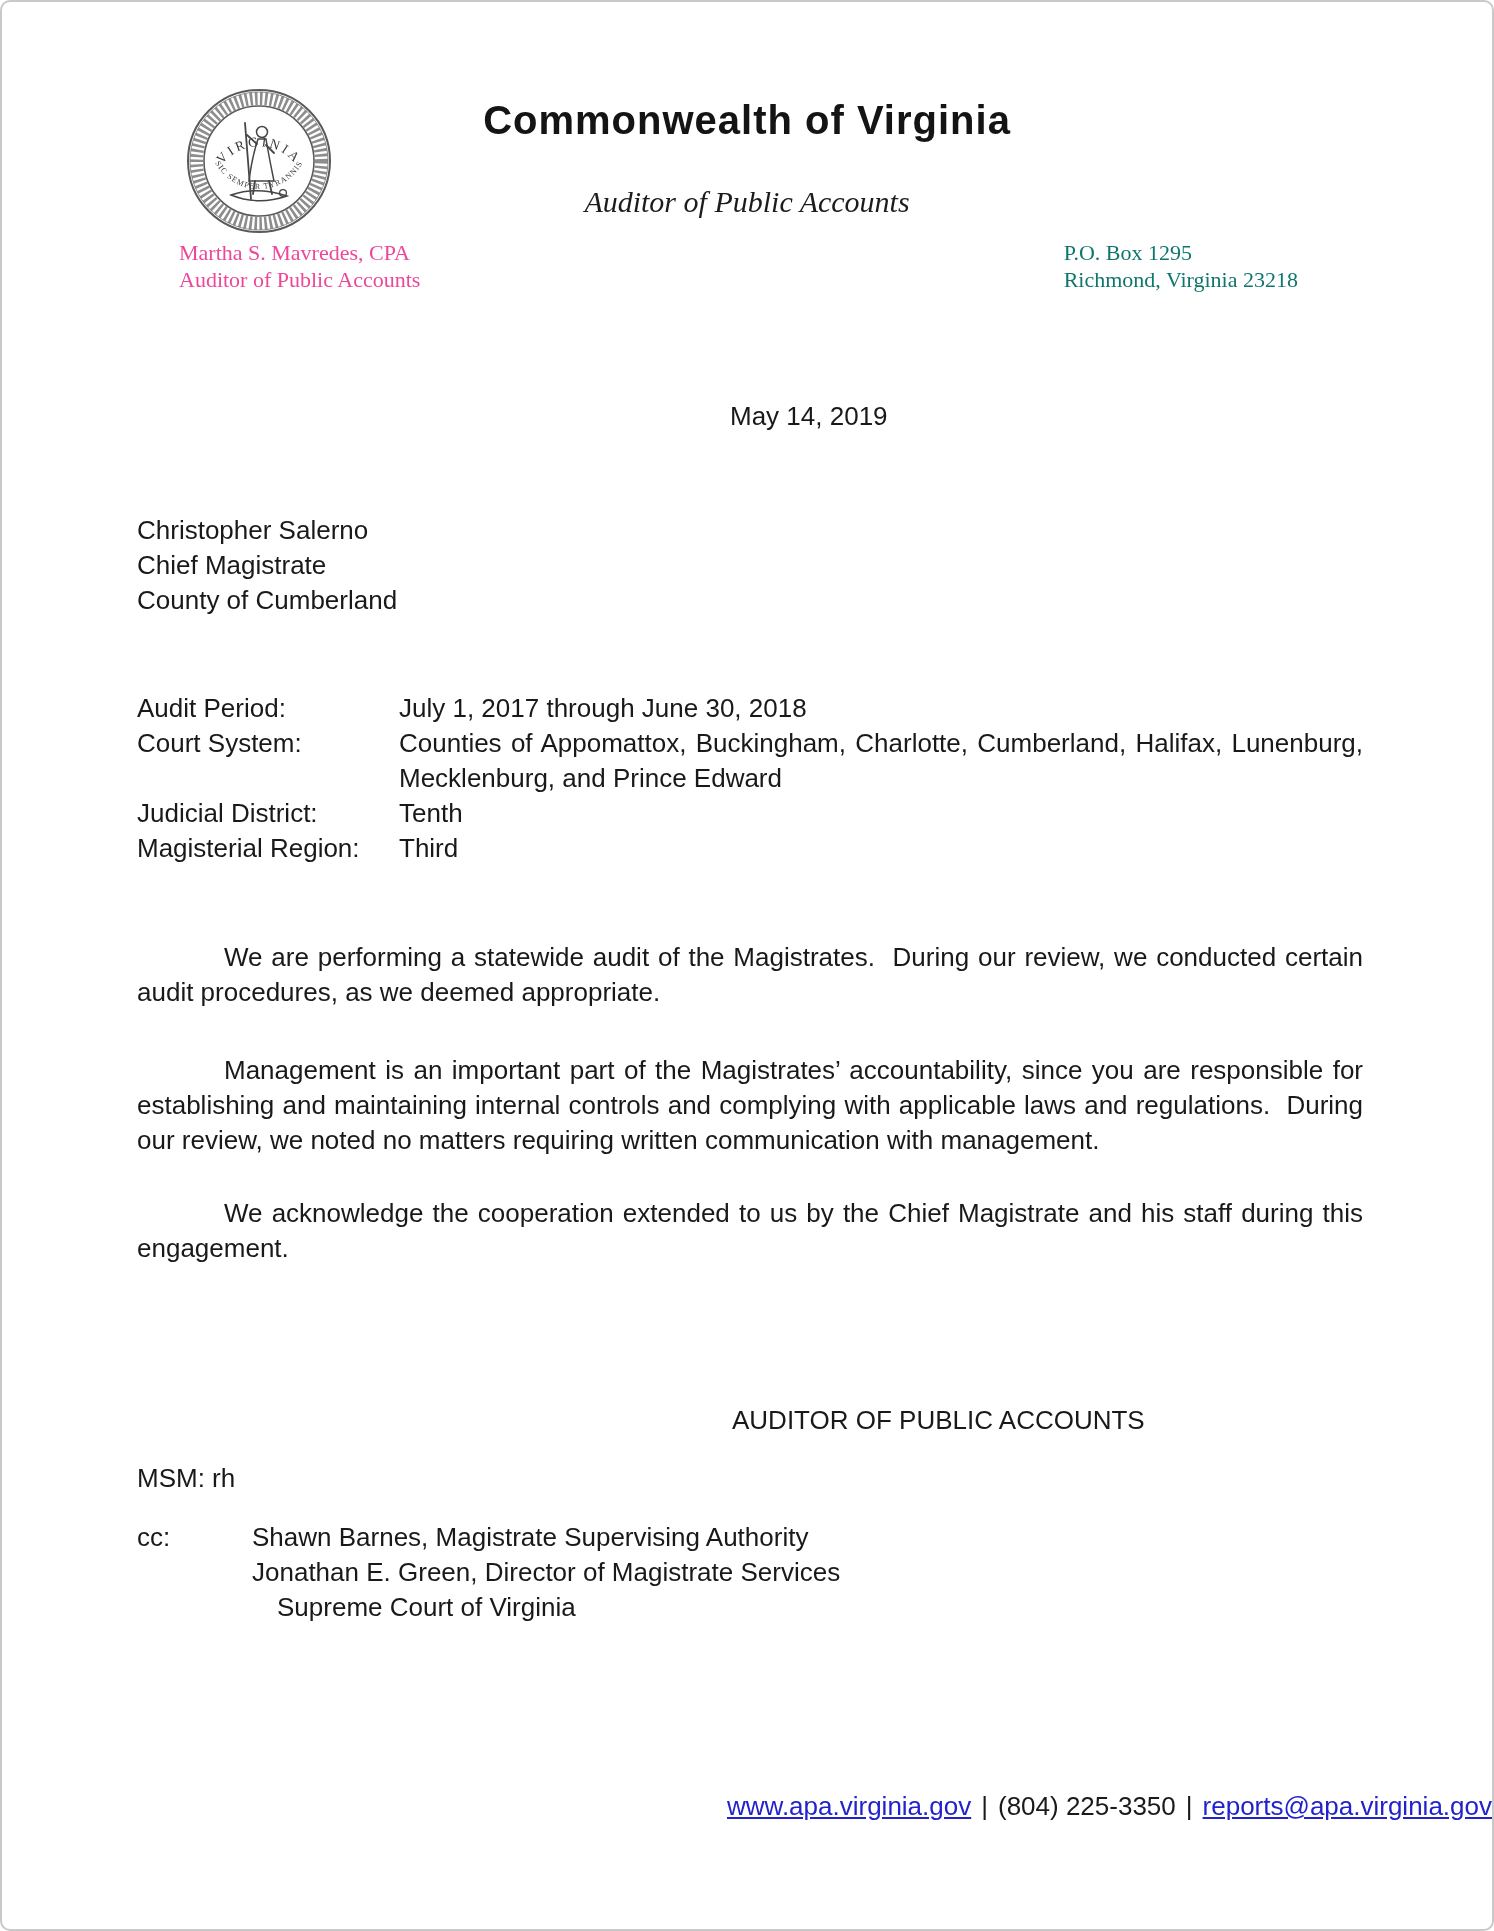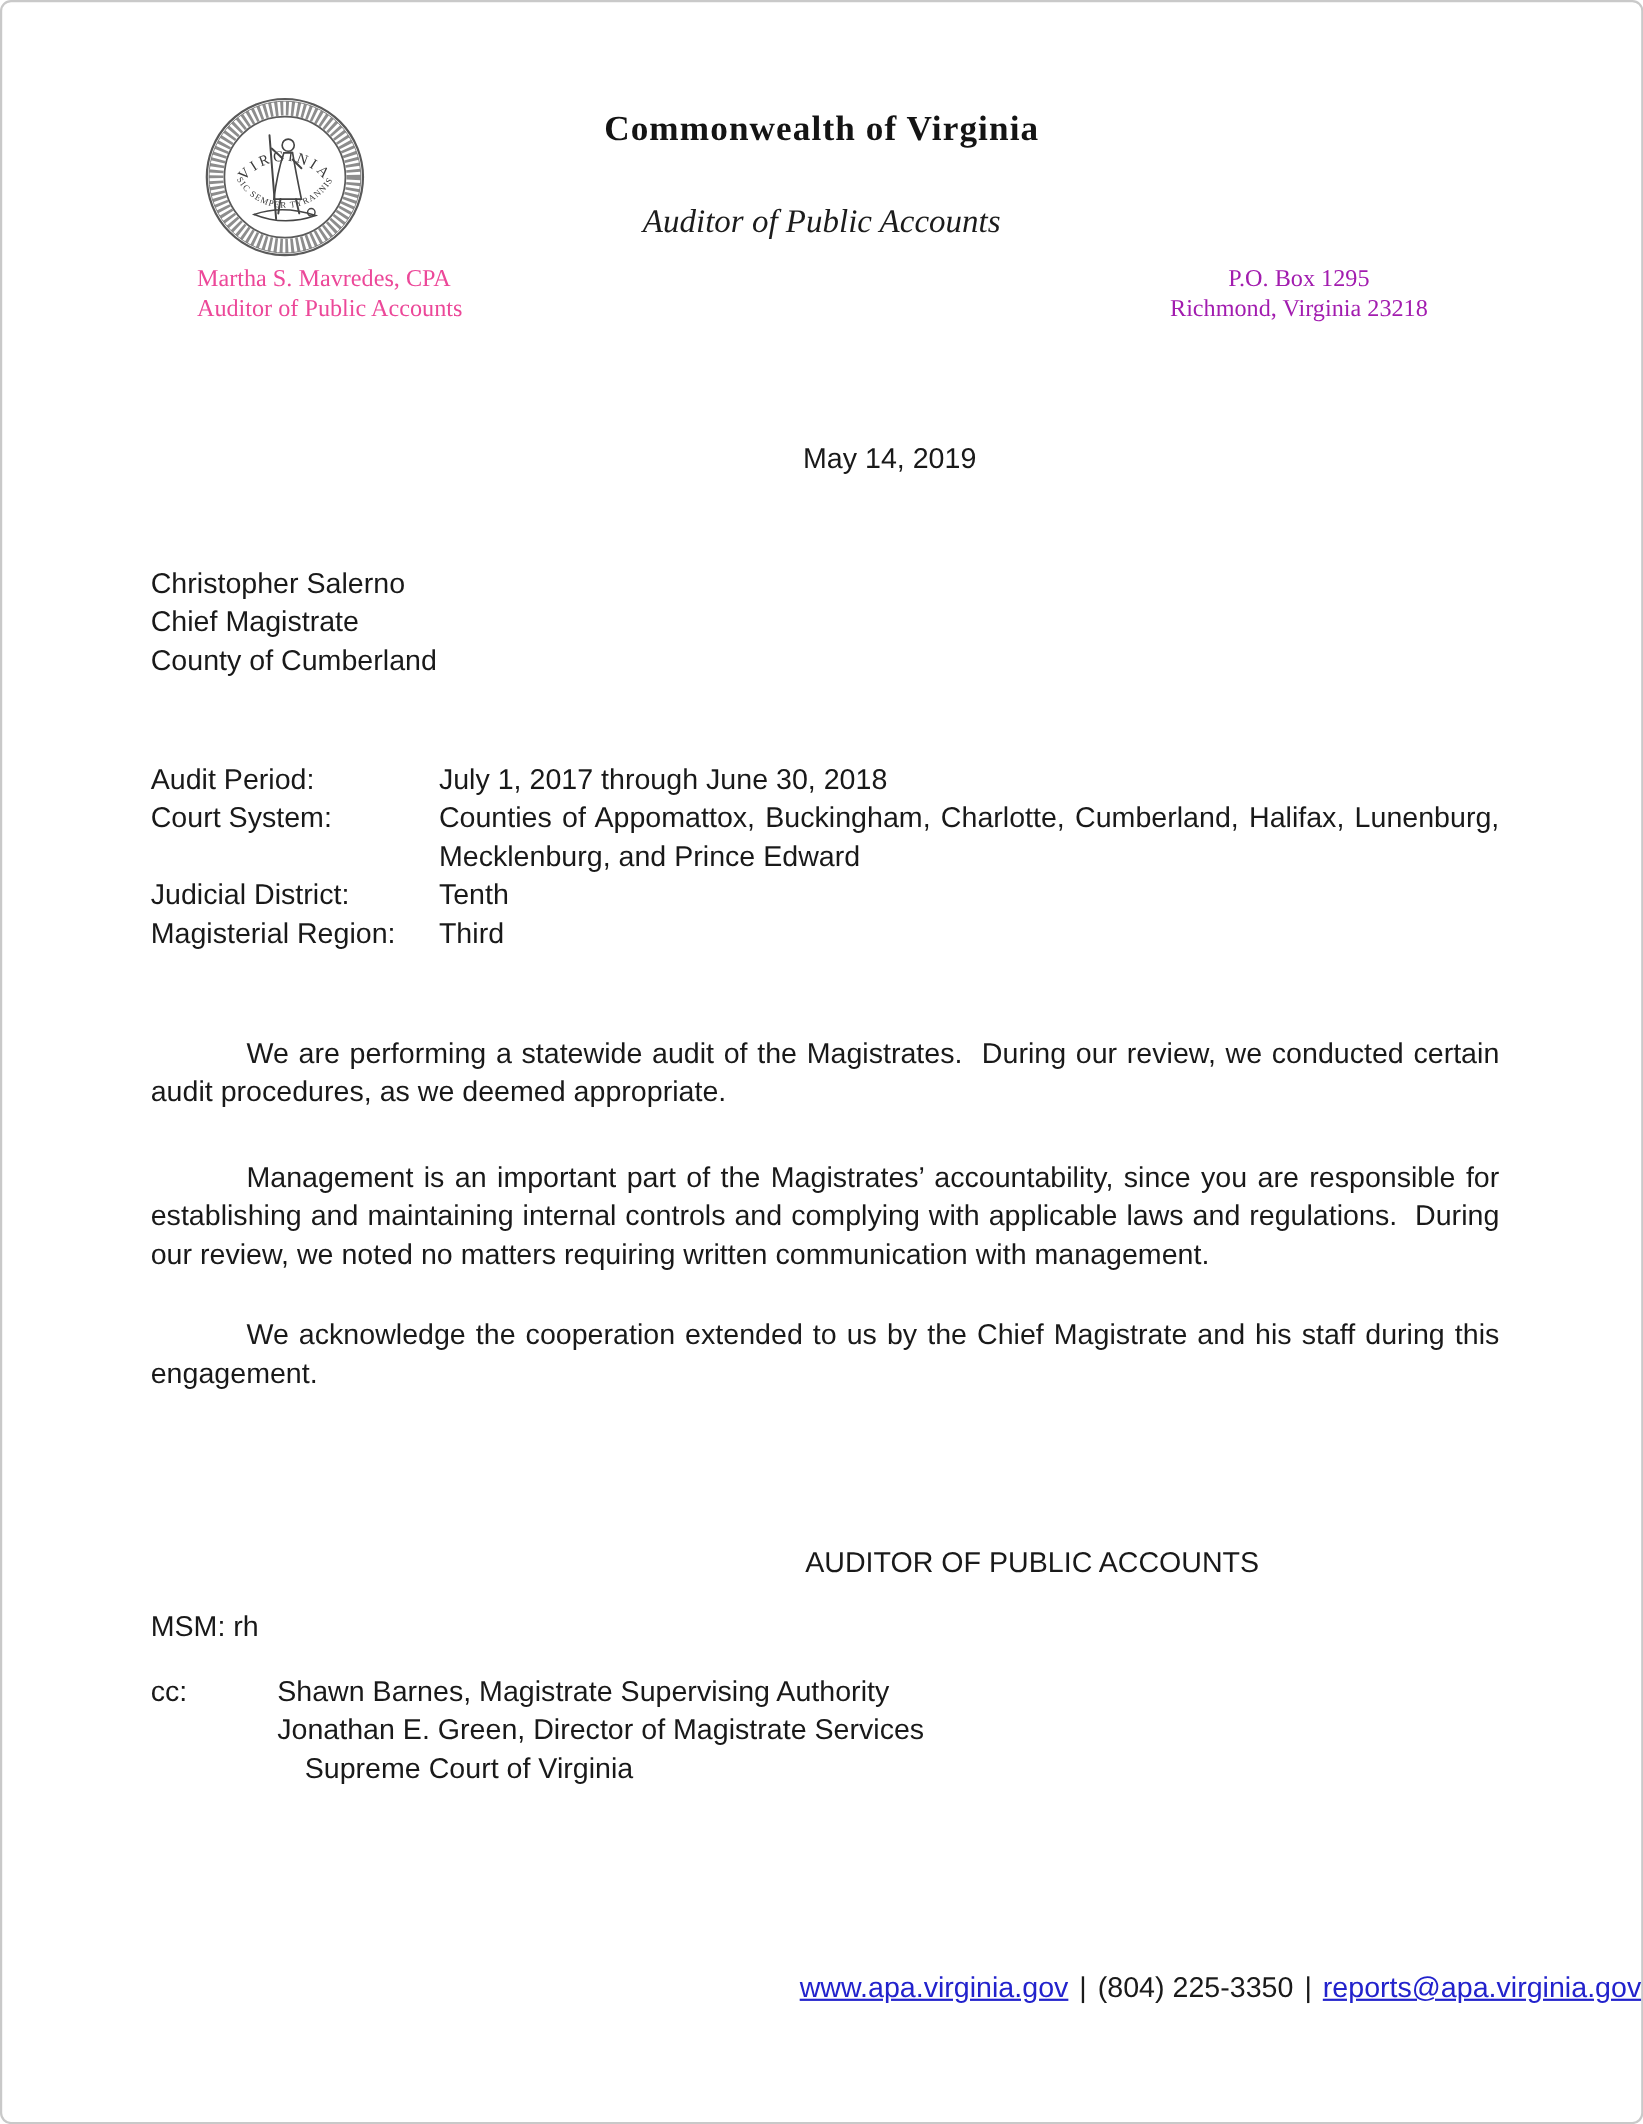--- a/index.html
+++ b/index.html
@@ -14,46 +14,46 @@
     font-family:"Liberation Sans", sans-serif;
     color:#191919;
   }
   .abs { position:absolute; }
 
   
   .seal { left:183px; top:85px; width:148px; height:148px; }
   .agency-title {
     left:0; top:96px; width:100%;
     text-align:center;
-    font-family:Liberation Serif, serif;
+    font-family:Liberation Sans, sans-serif;
     font-weight:bold;
-    font-size:32px;
+    font-size:40px;
     letter-spacing:1px;
     color:#141414;
   }
   .agency-subtitle {
     left:0; top:183px; width:100%;
     text-align:center;
     font-family:"Liberation Serif", serif;
     font-style:italic;
     font-size:30px;
     color:#1c1c1c;
   }
   .officer-block {
     left:177px; top:237px;
     font-family:"Liberation Serif", serif;
     font-size:22px; line-height:27px;
     color:#ec4899;
   }
   .address-block {
     right:194px; top:237px;
-    text-align:center;
+    text-align:left;
     font-family:"Liberation Serif", serif;
     font-size:22px; line-height:27px;
-    color:#a21caf;
+    color:#0f766e;
     margin-left:47px;
   }
 
   
   .date-line { left:728px; top:399px; font-size:26px; }
   .recipient-block { left:135px; top:511px; font-size:26px; line-height:35px; }
 
   .details-block {
     left:135px; top:689px; width:1226px;
     font-size:26px; line-height:35px;

